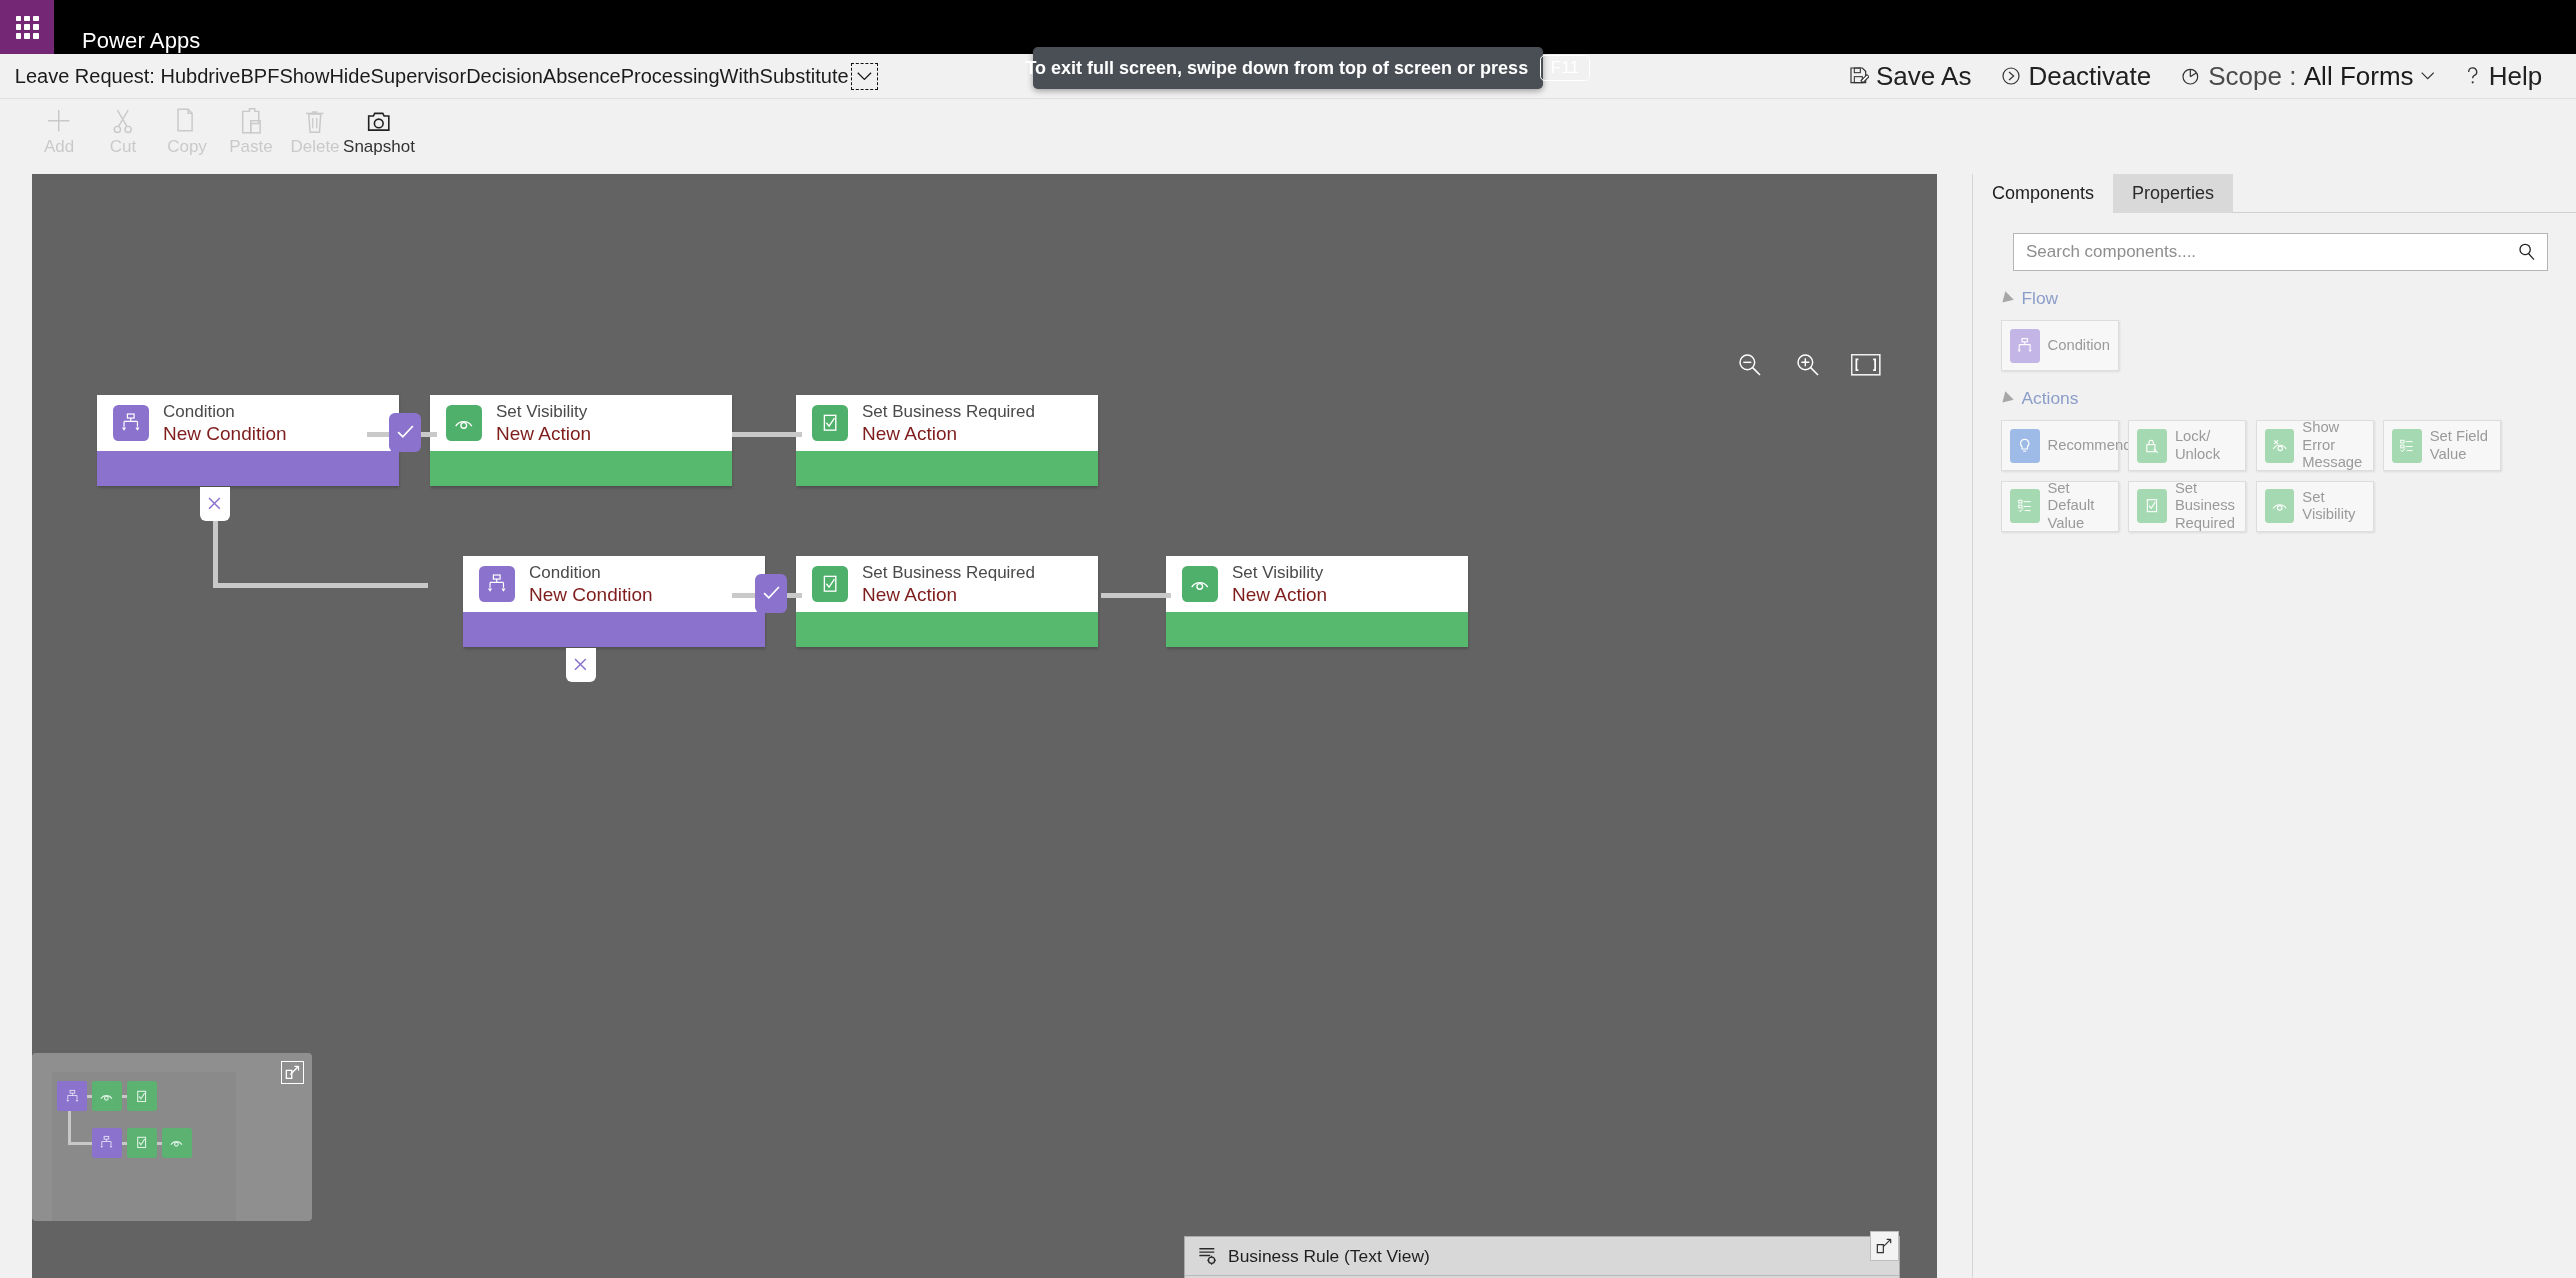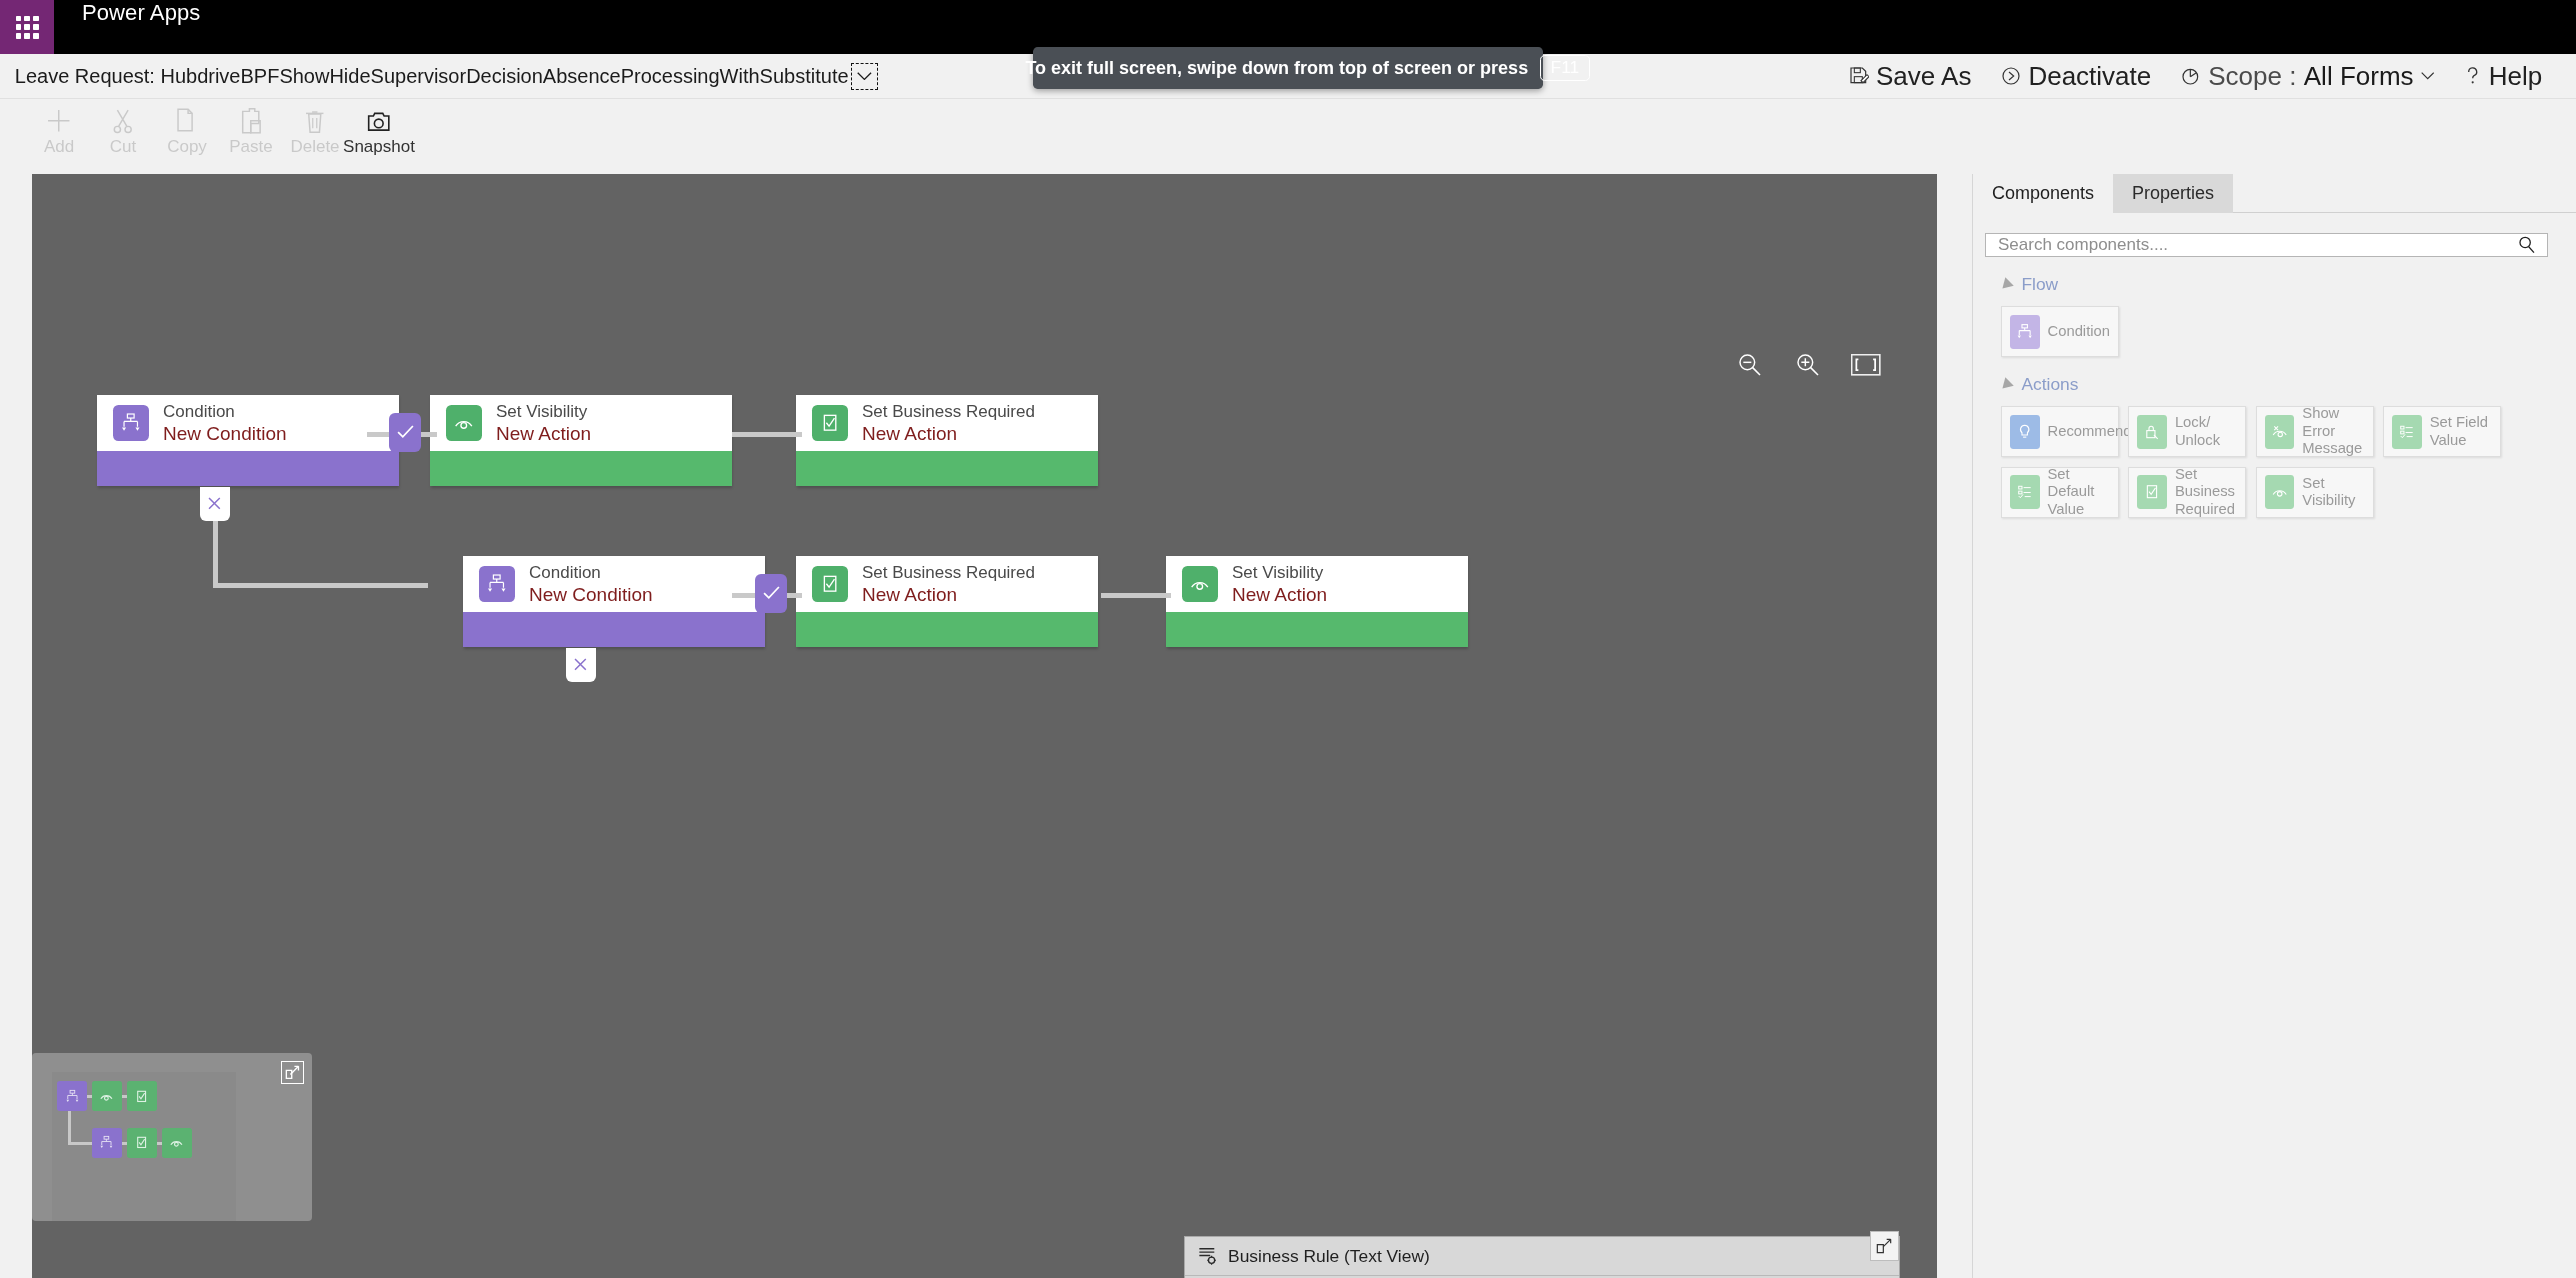--- a/index.html
+++ b/index.html
@@ -6,21 +6,21 @@
   html, body {
     width: 2576px; height: 1279px;
     font-family: "Liberation Sans", sans-serif;
     background: #ffffff;
     overflow: hidden;
   }
 
   
   .topbar {
     position: absolute; left: 0; top: 0; width: 2576px; height: 54px;
-    background: #000000; display: flex; align-items: flex-start;
+    background: #000000; display: flex; align-items: flex-end;
   }
   .waffle {
     width: 54px; height: 54px; background: #742774;
     display: flex; align-items: center; justify-content: center;
     flex: 0 0 54px; cursor: pointer;
   }
   .waffle-grid {
     width: 23px; height: 23px;
     display: grid; grid-template-columns: repeat(3, 1fr); grid-template-rows: repeat(3, 1fr);
     gap: 2.7px;
@@ -177,21 +177,21 @@
     background:#f1f1f1; border-left:0.7px solid #d6d6d6;
   }
   .rp-tabs { display:flex; height:39px; border-bottom:0.7px solid #d0d0d0; }
   .rp-tab {
     height:39px; padding:0 19px; display:flex; align-items:center;
     font-size:18px; color:#1f1f1f; cursor:pointer; white-space:nowrap;
   }
   .rp-tab.active { background:#f1f1f1; }
   .rp-tab.inactive { background:#d9d9d9; color:#2b2b2b; }
   .searchbox {
-    margin: 20px 28px 0 12px; height: 24px; background:#ffffff;
+    margin: 20px 28px 0 40px; height: 38px; background:#ffffff;
     border:0.7px solid #b5b5b5; display:flex; align-items:center; padding: 0 10.7px 0 12px;
   }
   .searchbox input {
     flex:1; border:none; outline:none; font-size:17px; color:#6b6b6b;
     font-family:"Liberation Sans", sans-serif; background:transparent;
   }
   .searchbox input::placeholder { color:#8e8e8e; }
   .grp-head { display:flex; align-items:center; gap:9.4px; margin: 17.4px 0 0 27px; cursor:pointer; }
   .grp-tri { width:0;height:0; border-left:6px solid transparent; border-right:6px solid transparent;
              border-top:10px solid #a7a7a7; transform: rotate(45deg); }

